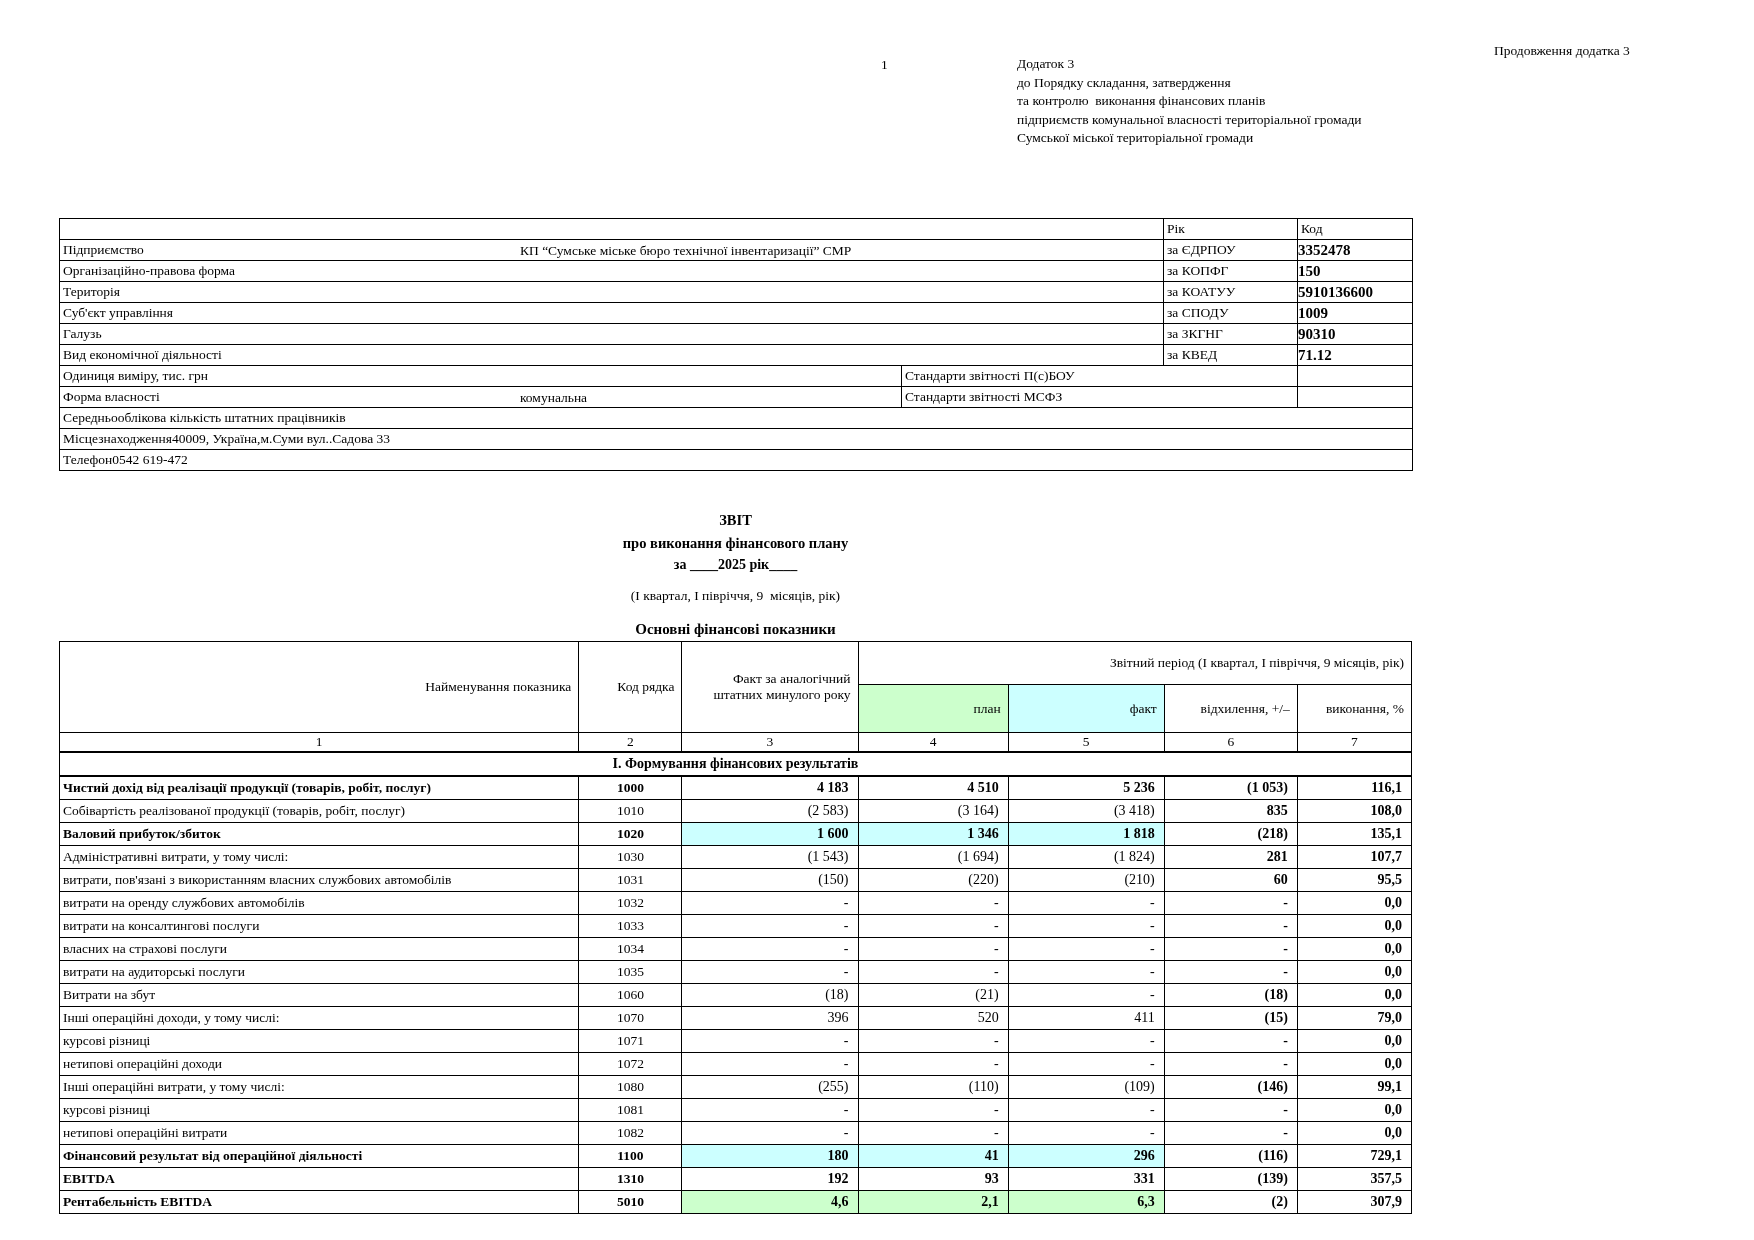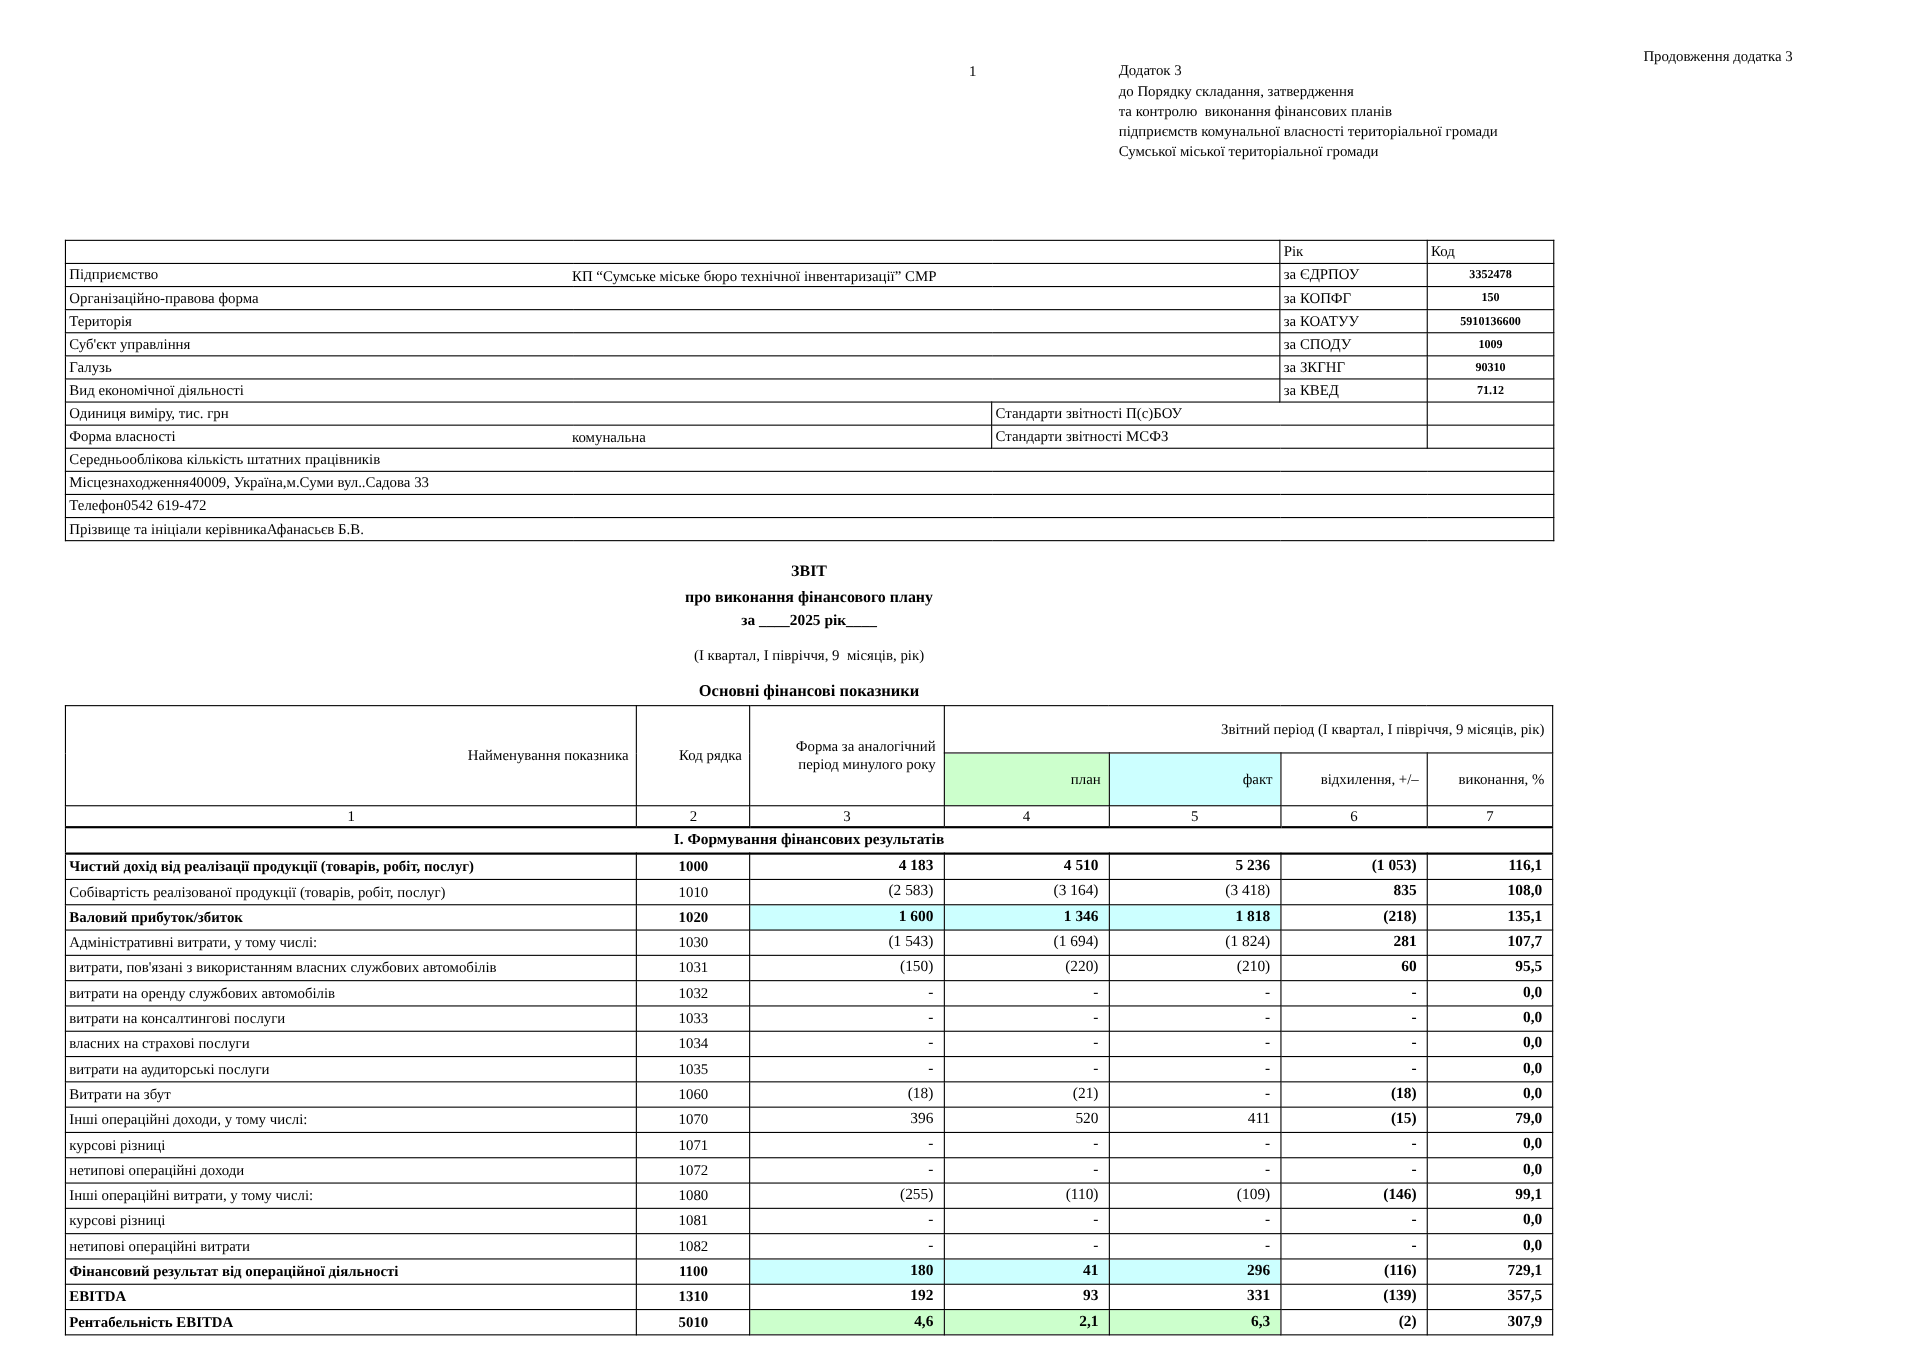--- a/index.html
+++ b/index.html
@@ -12,21 +12,21 @@
   #appendix{left:1017px;top:55px;line-height:18.6px;white-space:pre;}
   table{border-collapse:collapse;table-layout:fixed;}
   td,th{border:1px solid #000;overflow:hidden;white-space:nowrap;font-weight:normal;vertical-align:middle;}
 
   
   #info-table{left:59px;top:218px;width:1353px;}
   #info-table td{height:20px;padding:0 3px;font-size:13.5px;}
   #info-table .lv{position:relative;}
   #info-table .lv .val{position:absolute;left:460px;top:0;line-height:21px;}
   #info-table .flexrow{display:flex;}
-  #info-table .code-val{font-size:11px;font-weight:bold;text-align:center;white-space:nowrap;padding:0;}
+  #info-table .code-val{font-size:15px;font-weight:bold;text-align:left;white-space:nowrap;padding:0;}
   #info-table .year-cell{text-align:left;margin-top:44px;}
   #info-table .code-head{text-align:left;}
 
   
   #title-block{left:59px;top:512px;width:1353px;text-align:center;}
   #title-block div{white-space:pre;}
   .t-main{font-weight:bold;font-size:14.5px;margin-bottom:6px;}
   .t-sub{font-weight:bold;font-size:14.5px;margin-bottom:5px;}
   .t-period{font-weight:bold;font-size:14px;margin-bottom:15px;}
   .t-note{font-size:13.5px;margin-bottom:17px;}
@@ -129,28 +129,20 @@
         </td>
   </tr>
   <tr>
     <td colspan="5">
           <div class="flexrow">
             <span>Телефон</span>
             <span>0542 619-472</span>
           </div>
         </td>
   </tr>
-  <tr>
-    <td colspan="5">
-          <div class="flexrow">
-            <span>Прізвище та ініціали керівника</span>
-            <span>Афанасьєв Б.В.</span>
-          </div>
-        </td>
-  </tr>
 </tbody>
   </table>
 
 <div class="abs" id="title-block">
   <div class="t-main">ЗВІТ</div>
   <div class="t-sub">про виконання фінансового плану</div>
   <div class="t-period">за ____2025 рік____</div>
   <div class="t-note">(І квартал, І півріччя, 9  місяців, рік)</div>
   <div class="t-section">Основні фінансові показники</div>
 </div>
@@ -162,21 +154,21 @@
       <col style="width:176px">
       <col style="width:150px">
       <col style="width:156px">
       <col style="width:133px">
       <col style="width:114px">
     </colgroup>
   <thead>
     <tr class="h1">
       <th rowspan="2" class="wrap">Найменування показника</th>
       <th rowspan="2" class="wrap">Код рядка</th>
-      <th rowspan="2" class="wrap">Форма за аналогічний період минулого року</th>
+      <th rowspan="2" class="wrap">Факт за аналогічний штатних минулого року</th>
       <th colspan="4">Звітний період (І квартал, І півріччя, 9  місяців, рік)</th>
     </tr>
     <tr class="h2">
       <th class="plan-bg">план</th>
       <th class="fact-bg">факт</th>
       <th>відхилення,  +/–</th>
       <th>виконання, %</th>
     </tr>
     <tr class="nums">
       <td>1</td>

